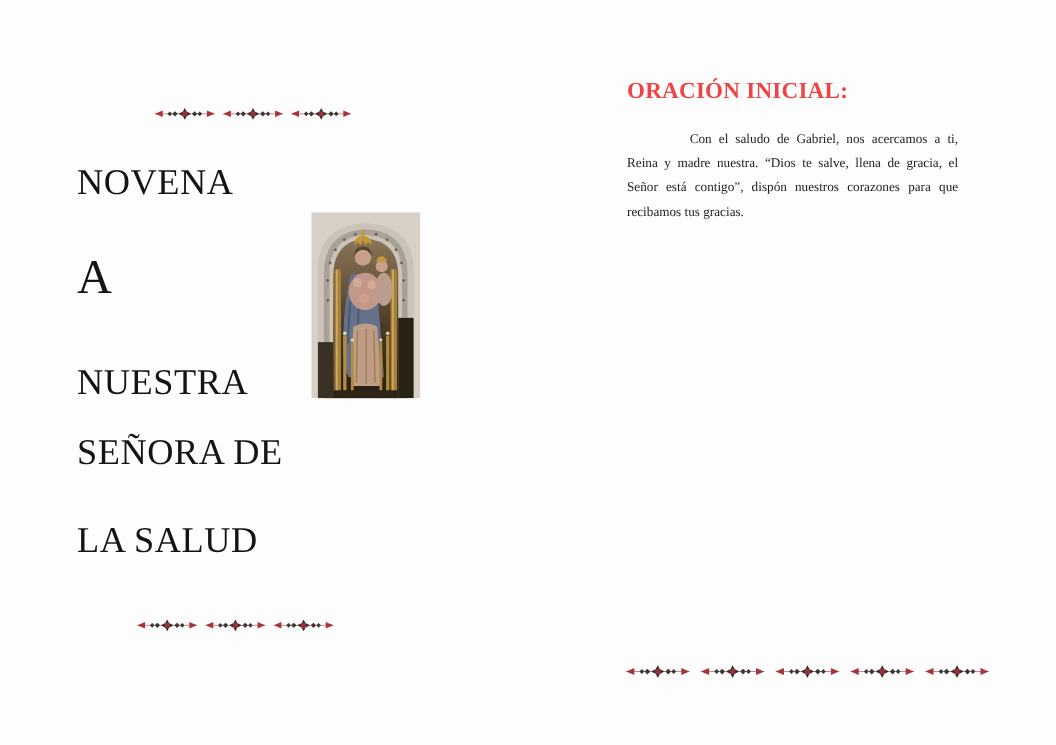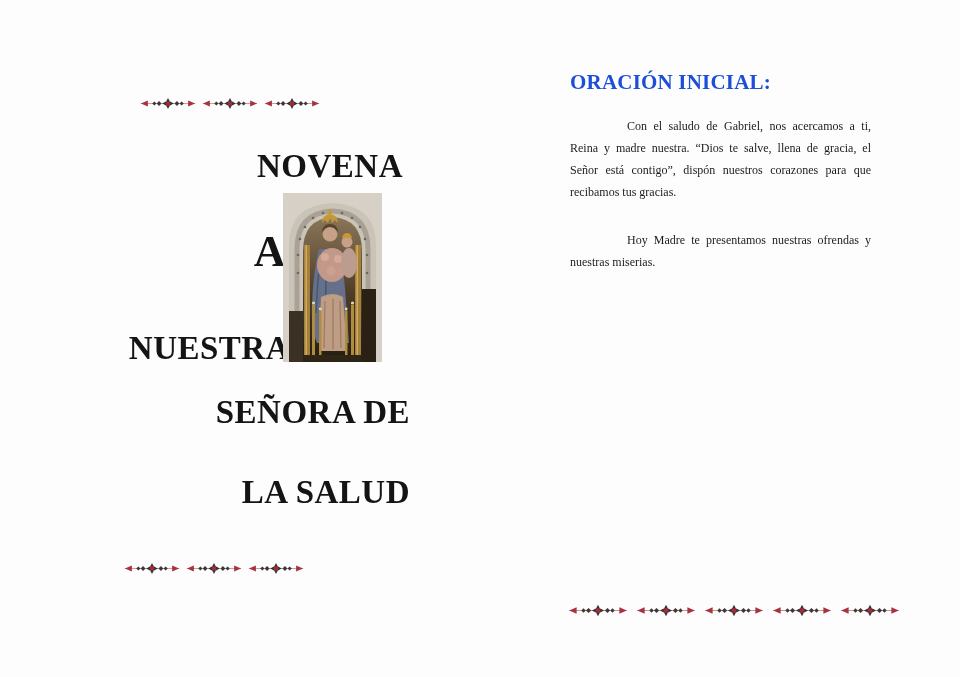--- a/index.html
+++ b/index.html
@@ -3,22 +3,22 @@
 <meta charset="utf-8">
 <style>
   html,body { margin:0; padding:0; background:#ffffff; }
   #doc {
     position:relative; width:960px; height:677px;
     background:#fdfdfd; overflow:hidden;
     font-family:"Liberation Serif", serif; color:#1c1c1c;
   }
   
   .title-line {
-    position:absolute; text-align:right;
-    font-weight:bold; font-size:33px; letter-spacing:0.5px; color:#141414;
+    position:absolute; text-align:left;
+    font-weight:normal; font-size:33px; letter-spacing:0.5px; color:#141414;
     white-space:nowrap;
   }
   #title-novena   { left:70px;  top:148px; width:333px; }
   #title-a        { left:70px;  top:226px; width:216px; font-size:44px; }
   #title-nuestra  { left:70px;  top:310px; width:220px;margin-top:20px; }
   #title-senora   { left:70px;  top:394px; width:340px; }
   #title-lasalud  { left:70px;  top:474px; width:340px; }
 
   #statue { position:absolute; left:283px; top:193px; width:99px; height:169px; }
 
@@ -27,21 +27,21 @@
   #orn-left-top     { left:140px; top:96px;  width:180px; height:14px; }
   #orn-left-bottom  { left:124px; top:561px; width:180px; height:14px; }
   #orn-right-bottom { left:566px; top:603px; width:336px; height:14px; }
   .ornament svg { display:block; height:13px; }
   #orn-left-top svg, #orn-left-bottom svg { width:56px; }
   #orn-right-bottom svg { width:64px; }
 
   
   #right-col { position:absolute; left:570px; top:70px; width:301px; }
   #oracion-heading {
-    font-weight:bold; font-size:21px; letter-spacing:0.2px; color:#1d4ed8;
+    font-weight:bold; font-size:21px; letter-spacing:0.2px; color:#ef4444;
     margin:0 0 20px 0;
   }
   .body-par {
     font-size:12px; line-height:22px; text-align:justify;
     text-indent:57px; margin:0 0 26px 0;
   }
   .body-par.indent-lg { text-indent:100px; }
   .body-par.gap-lg { margin-bottom:36px; }
 </style>
 </head>
@@ -245,21 +245,20 @@
       <path d="M38.5,7 L34.5,4.8 L32.5,7 L34.5,9.2 Z"></path>
     </g>
     <circle cx="32" cy="7" r="2.7" fill="#9e2d3c"></circle>
   </svg>
 </div>
   </div>
 
   <div id="right-col">
     <h2 id="oracion-heading">ORACIÓN INICIAL:</h2>
     <p class="body-par">Con el saludo de Gabriel, nos acercamos a ti, Reina y madre nuestra. “Dios te salve, llena de gracia, el Señor está contigo”, dispón nuestros corazones para que recibamos tus gracias.</p>
-    <p class="body-par gap-lg">Hoy Madre te presentamos nuestras ofrendas y nuestras miserias.</p>
   </div>
 
   <div class="ornament" id="orn-right-bottom">
   <svg viewBox="0 0 64 14">
     <line x1="1" y1="7" x2="63" y2="7" stroke="#c98a8f" stroke-width="1"></line>
     <path d="M1,7 L9,3.6 L9,10.4 Z" fill="#a8323e"></path>
     <path d="M63,7 L55,3.6 L55,10.4 Z" fill="#a8323e"></path>
     <g fill="#3d3835">
       <path d="M14,7 l2.4,-2.4 2.4,2.4 -2.4,2.4 Z"></path>
       <path d="M19,7 l2.8,-2.8 2.8,2.8 -2.8,2.8 Z"></path>

